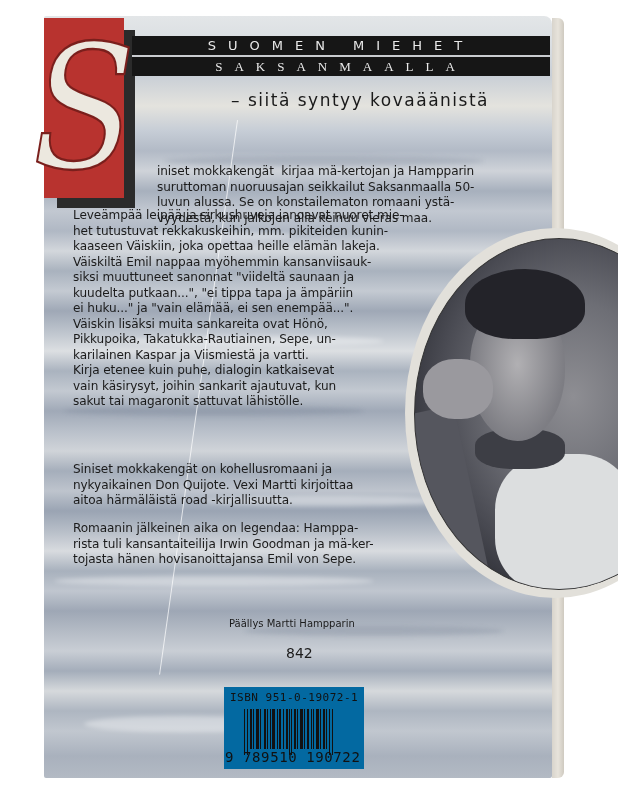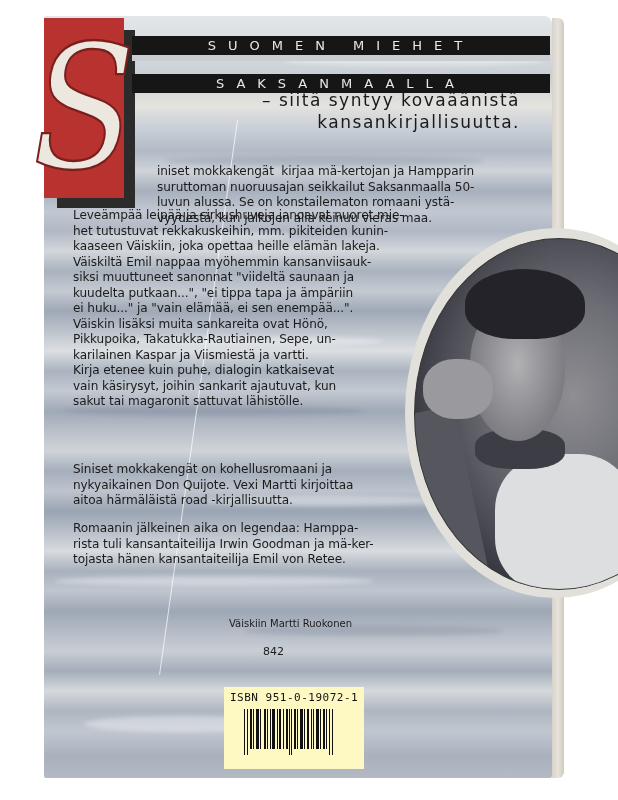--- a/index.html
+++ b/index.html
@@ -48,25 +48,25 @@
       font-family: "DejaVu Serif", serif; font-style: italic; font-size: 150px; line-height: 1;
       color: #ece8df; -webkit-text-stroke: 2px #7a1f1c; transform: scaleY(1.15);
     }
 
     .band {
       position: absolute; left: 132px; width: 418px; height: 19px; background: #161616;
       color: #e9e9e9; font-family: "DejaVu Sans", sans-serif; font-size: 13px;
       letter-spacing: 12px; display: flex; align-items: center; justify-content: center;
     }
     .band.b1 { top: 36px; }
-    .band.b2 { top: 74px; }
+    .band.b2 { top: 57px; font-family: Liberation Serif, serif; }
     .band-gap { position: absolute; left: 132px; top: 55px; width: 418px; height: 6px; background: #c9ccd0; }
 
     .tagline {
-      position: absolute; left: 200px; top: 89px; width: 320px; text-align: right;
+      position: absolute; left: 200px; top: 89px; width: 320px; text-align: center;
       font-family: "DejaVu Sans", sans-serif; font-size: 17px; line-height: 22px;
       letter-spacing: 1.5px; color: #1a1a1a;
     }
 
     .body-text {
       position: absolute; font-family: "DejaVu Sans", sans-serif; font-size: 12.1px;
       line-height: 15.5px; color: #1b1b1b; white-space: pre; letter-spacing: -0.1px;
     }
     .p1a { left: 157px; top: 164px; }
     .p1b { left: 73px; top: 208px; }
@@ -83,25 +83,25 @@
       background: radial-gradient(ellipse at 55% 45%, #8e8e93 0%, #6d6e75 35%, #4a4b53 60%, #2e2f36 80%);
     }
     .hair { position: absolute; left: 50px; top: 30px; width: 120px; height: 70px; border-radius: 50% 50% 40% 40%; background: #232329; }
     .face { position: absolute; left: 55px; top: 62px; width: 95px; height: 140px; border-radius: 45% 45% 50% 50%; background: radial-gradient(ellipse at 50% 45%, #b1b0b3, #7d7d83 70%); }
     .hand { position: absolute; left: 8px; top: 120px; width: 70px; height: 60px; border-radius: 45%; background: #9a999e; }
     .arm { position: absolute; left: 0px; top: 170px; width: 60px; height: 200px; background: #55565e; transform: rotate(-12deg); }
     .shirt { position: absolute; left: 80px; top: 215px; width: 140px; height: 140px; border-radius: 40%; background: #dcdedf; }
     .collar { position: absolute; left: 60px; top: 190px; width: 90px; height: 40px; background: #3d3e45; border-radius: 40%; }
 
     .cover-credit { position: absolute; left: 229px; top: 618px; font-size: 10px; color: #1b1b1b; }
-    .price-code { position: absolute; left: 263px; top: 645px; font-size: 11px; color: #1b1b1b; }
+    .price-code { position: absolute; left: 286px; top: 645px; font-size: 14px; color: #1b1b1b; }
 
     .barcode-label {
       position: absolute; left: 224px; top: 687px; width: 140px; height: 82px;
-      background: #fef9c3;
+      background: #0369a1;
     }
     .isbn-text {
       position: absolute; left: 6px; top: 4px; font-family: "DejaVu Sans Mono", monospace;
       font-size: 11px; letter-spacing: 0.5px; color: #111;
     }
     .bars { position: absolute; left: 20px; top: 22px; width: 115px; height: 40px; display: flex; }
     .bars span { display: block; height: 100%; background: #111; }
     .ean-text {
       position: absolute; left: 1px; top: 62px; font-family: "DejaVu Sans Mono", monospace;
       font-size: 14px; letter-spacing: 0.6px; color: #111;
@@ -137,21 +137,20 @@
 <div class="band-gap"></div>
 <div class="band b1">
   <span>SUOMEN MIEHET</span>
 </div>
 <div class="band b2">
   <span>SAKSANMAALLA</span>
 </div>
 
 <div class="tagline">
   <div>– siitä syntyy kovaäänistä</div>
-  <div>kansankirjallisuutta.</div>
 </div>
 
 <div class="portrait-ring"></div>
 <div class="portrait">
   <div class="arm"></div>
   <div class="shirt"></div>
   <div class="collar"></div>
   <div class="face"></div>
   <div class="hair"></div>
   <div class="hand"></div>
@@ -172,23 +171,23 @@
 Pikkupoika, Takatukka-Rautiainen, Sepe, un-
 karilainen Kaspar ja Viismiestä ja vartti.
 Kirja etenee kuin puhe, dialogin katkaisevat
 vain käsirysyt, joihin sankarit ajautuvat, kun
 sakut tai magaronit sattuvat lähistölle.</div>
 <div class="body-text p2">Siniset mokkakengät on kohellusromaani ja
 nykyaikainen Don Quijote. Vexi Martti kirjoittaa
 aitoa härmäläistä road -kirjallisuutta.</div>
 <div class="body-text p3">Romaanin jälkeinen aika on legendaa: Hamppa-
 rista tuli kansantaiteilija Irwin Goodman ja mä-ker-
-tojasta hänen kansantaiteilija Emil von Retee.</div>
-
-<div class="cover-credit">Väiskiin Martti Ruokonen</div>
+tojasta hänen hovisanoittajansa Emil von Sepe.</div>
+
+<div class="cover-credit">Päällys Martti Hampparin</div>
 <div class="price-code">842</div>
 
 <div class="barcode-label">
   <div class="isbn-text">ISBN 951-0-19072-1</div>
   <div class="bars">
     <span style="width:1px;margin-right:2px;height:46px"></span>
     <span style="width:1px;margin-right:2px;height:46px"></span>
     <span style="width:2px;margin-right:1px"></span>
     <span style="width:1px;margin-right:2px"></span>
     <span style="width:3px;margin-right:1px"></span>
@@ -210,13 +209,14 @@
     <span style="width:2px;margin-right:2px"></span>
     <span style="width:1px;margin-right:1px"></span>
     <span style="width:1px;margin-right:2px"></span>
     <span style="width:3px;margin-right:1px"></span>
     <span style="width:1px;margin-right:2px"></span>
     <span style="width:2px;margin-right:1px"></span>
     <span style="width:1px;margin-right:2px"></span>
     <span style="width:1px;margin-right:2px;height:46px"></span>
     <span style="width:1px;margin-right:0;height:46px"></span>
   </div>
+  <div class="ean-text">9 789510 190722</div>
 </div>
 
 </body></html>

